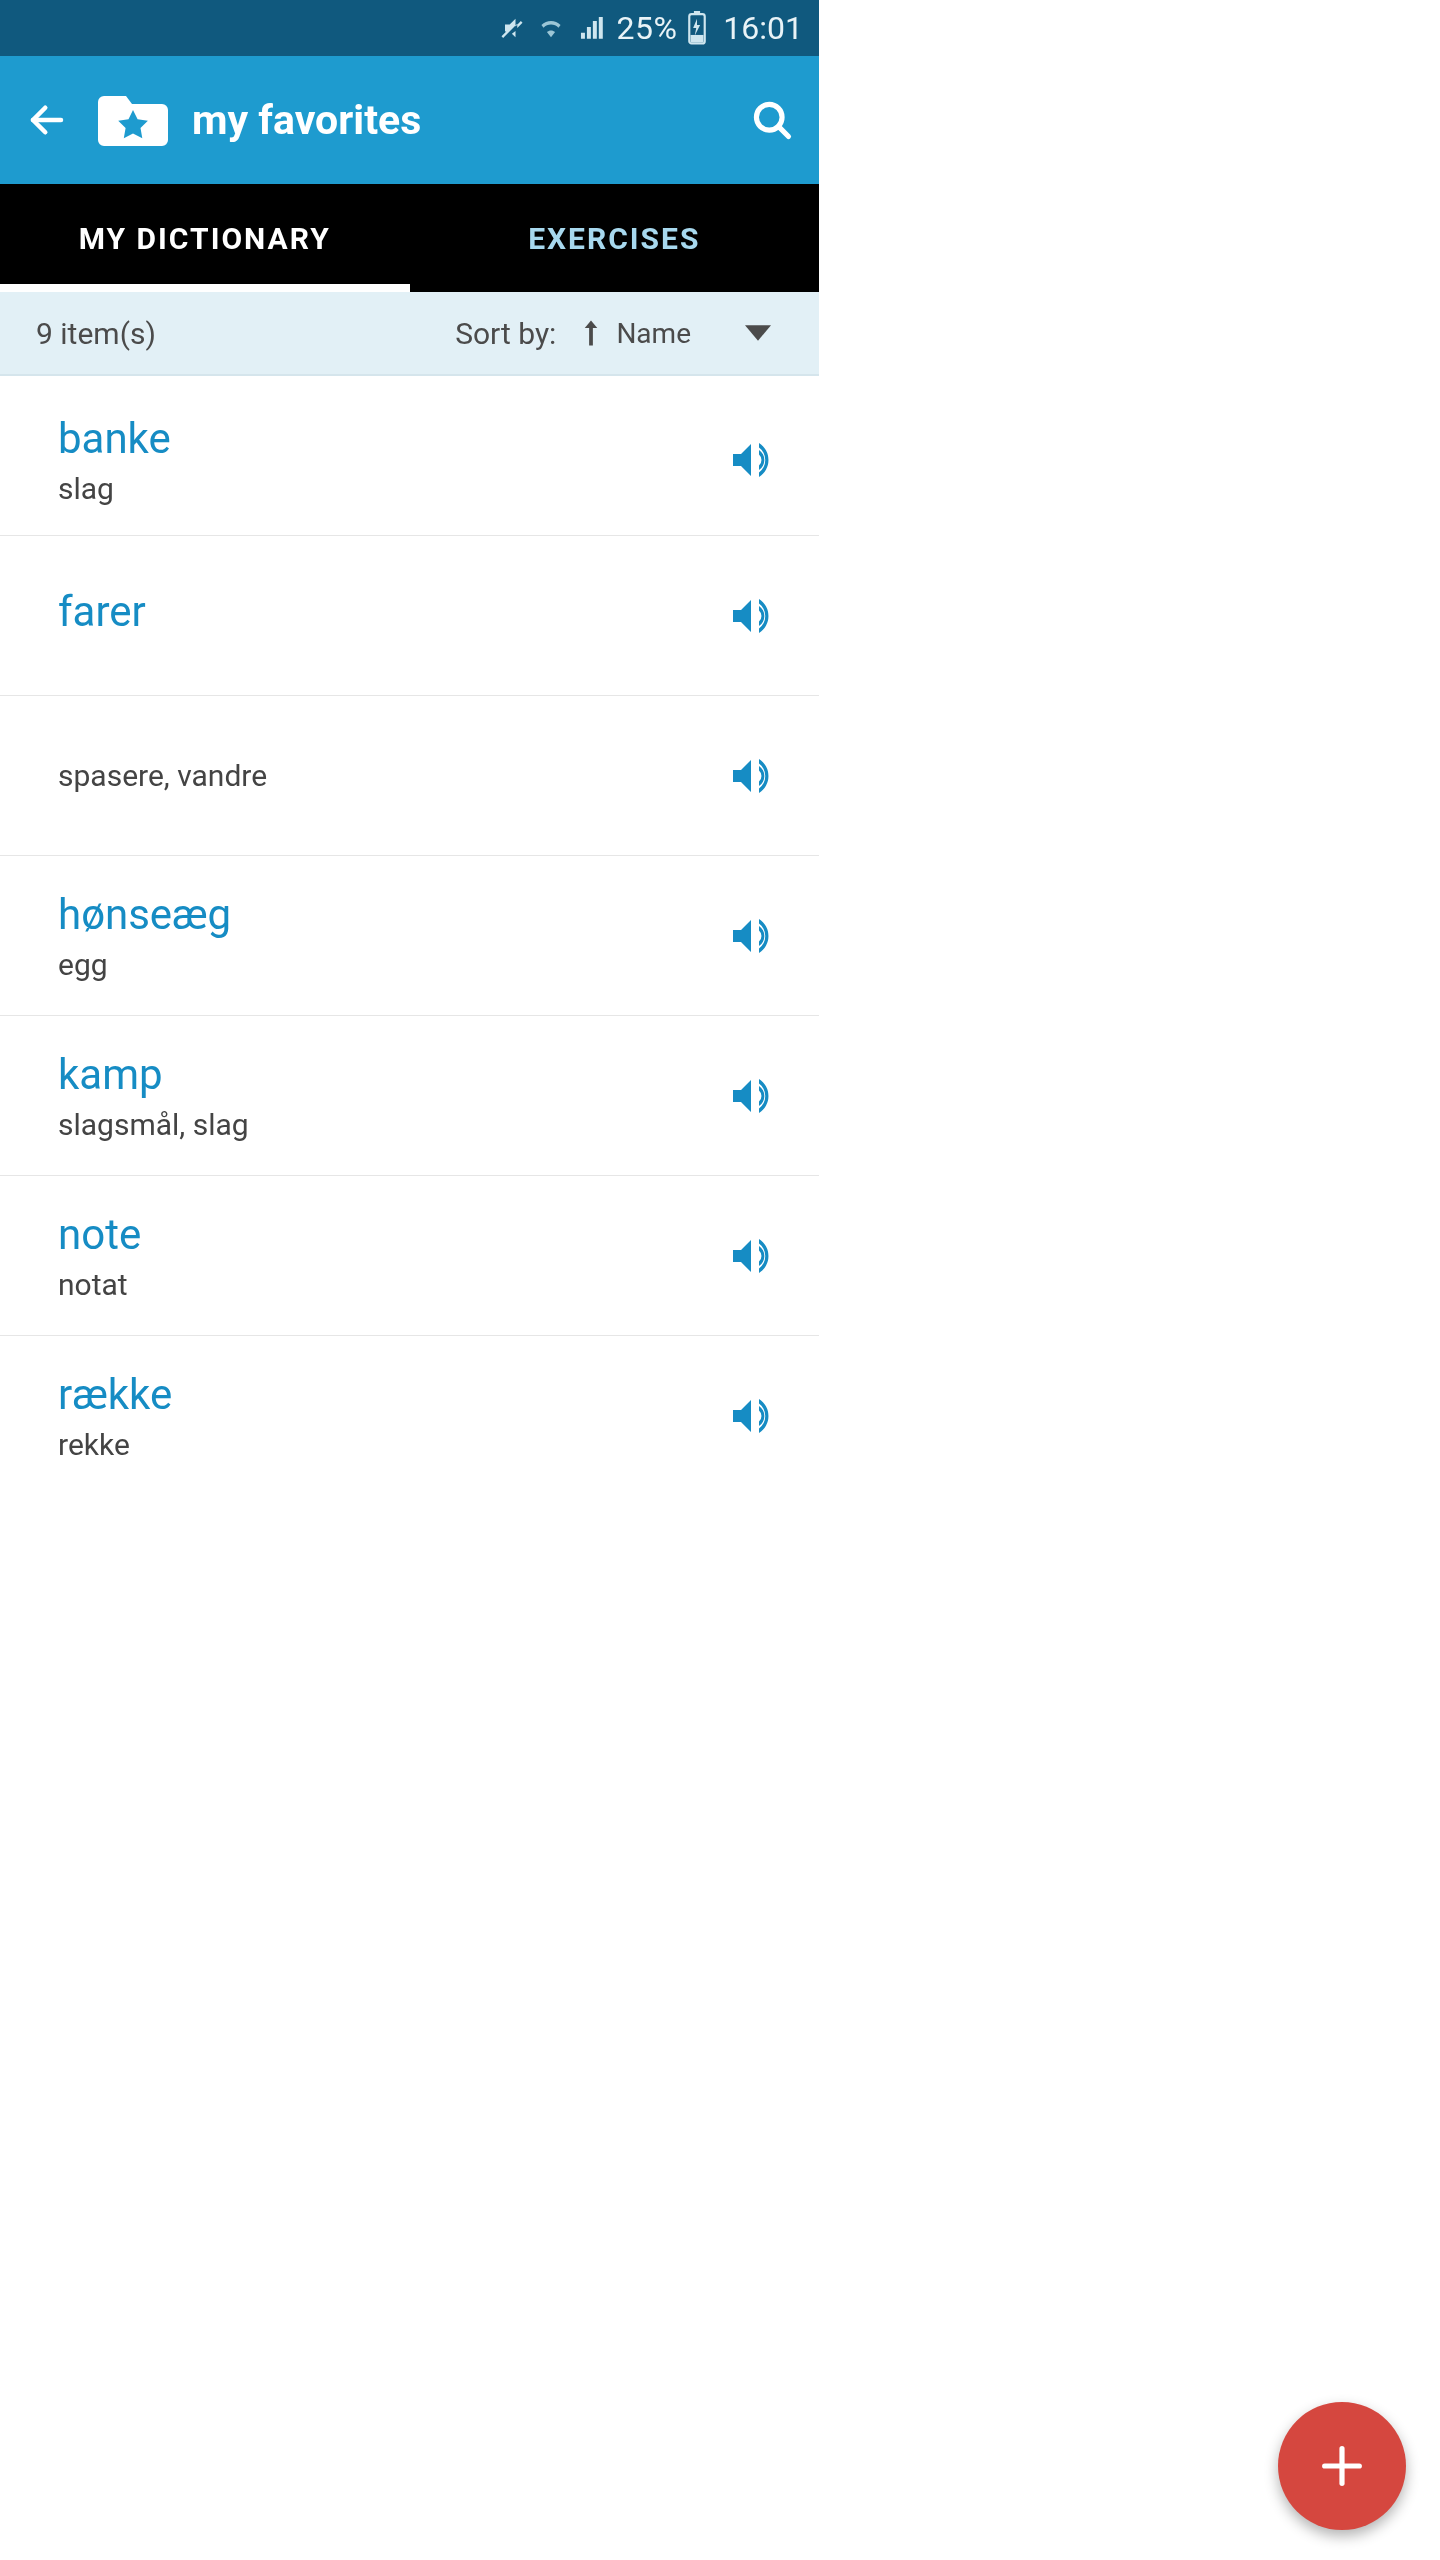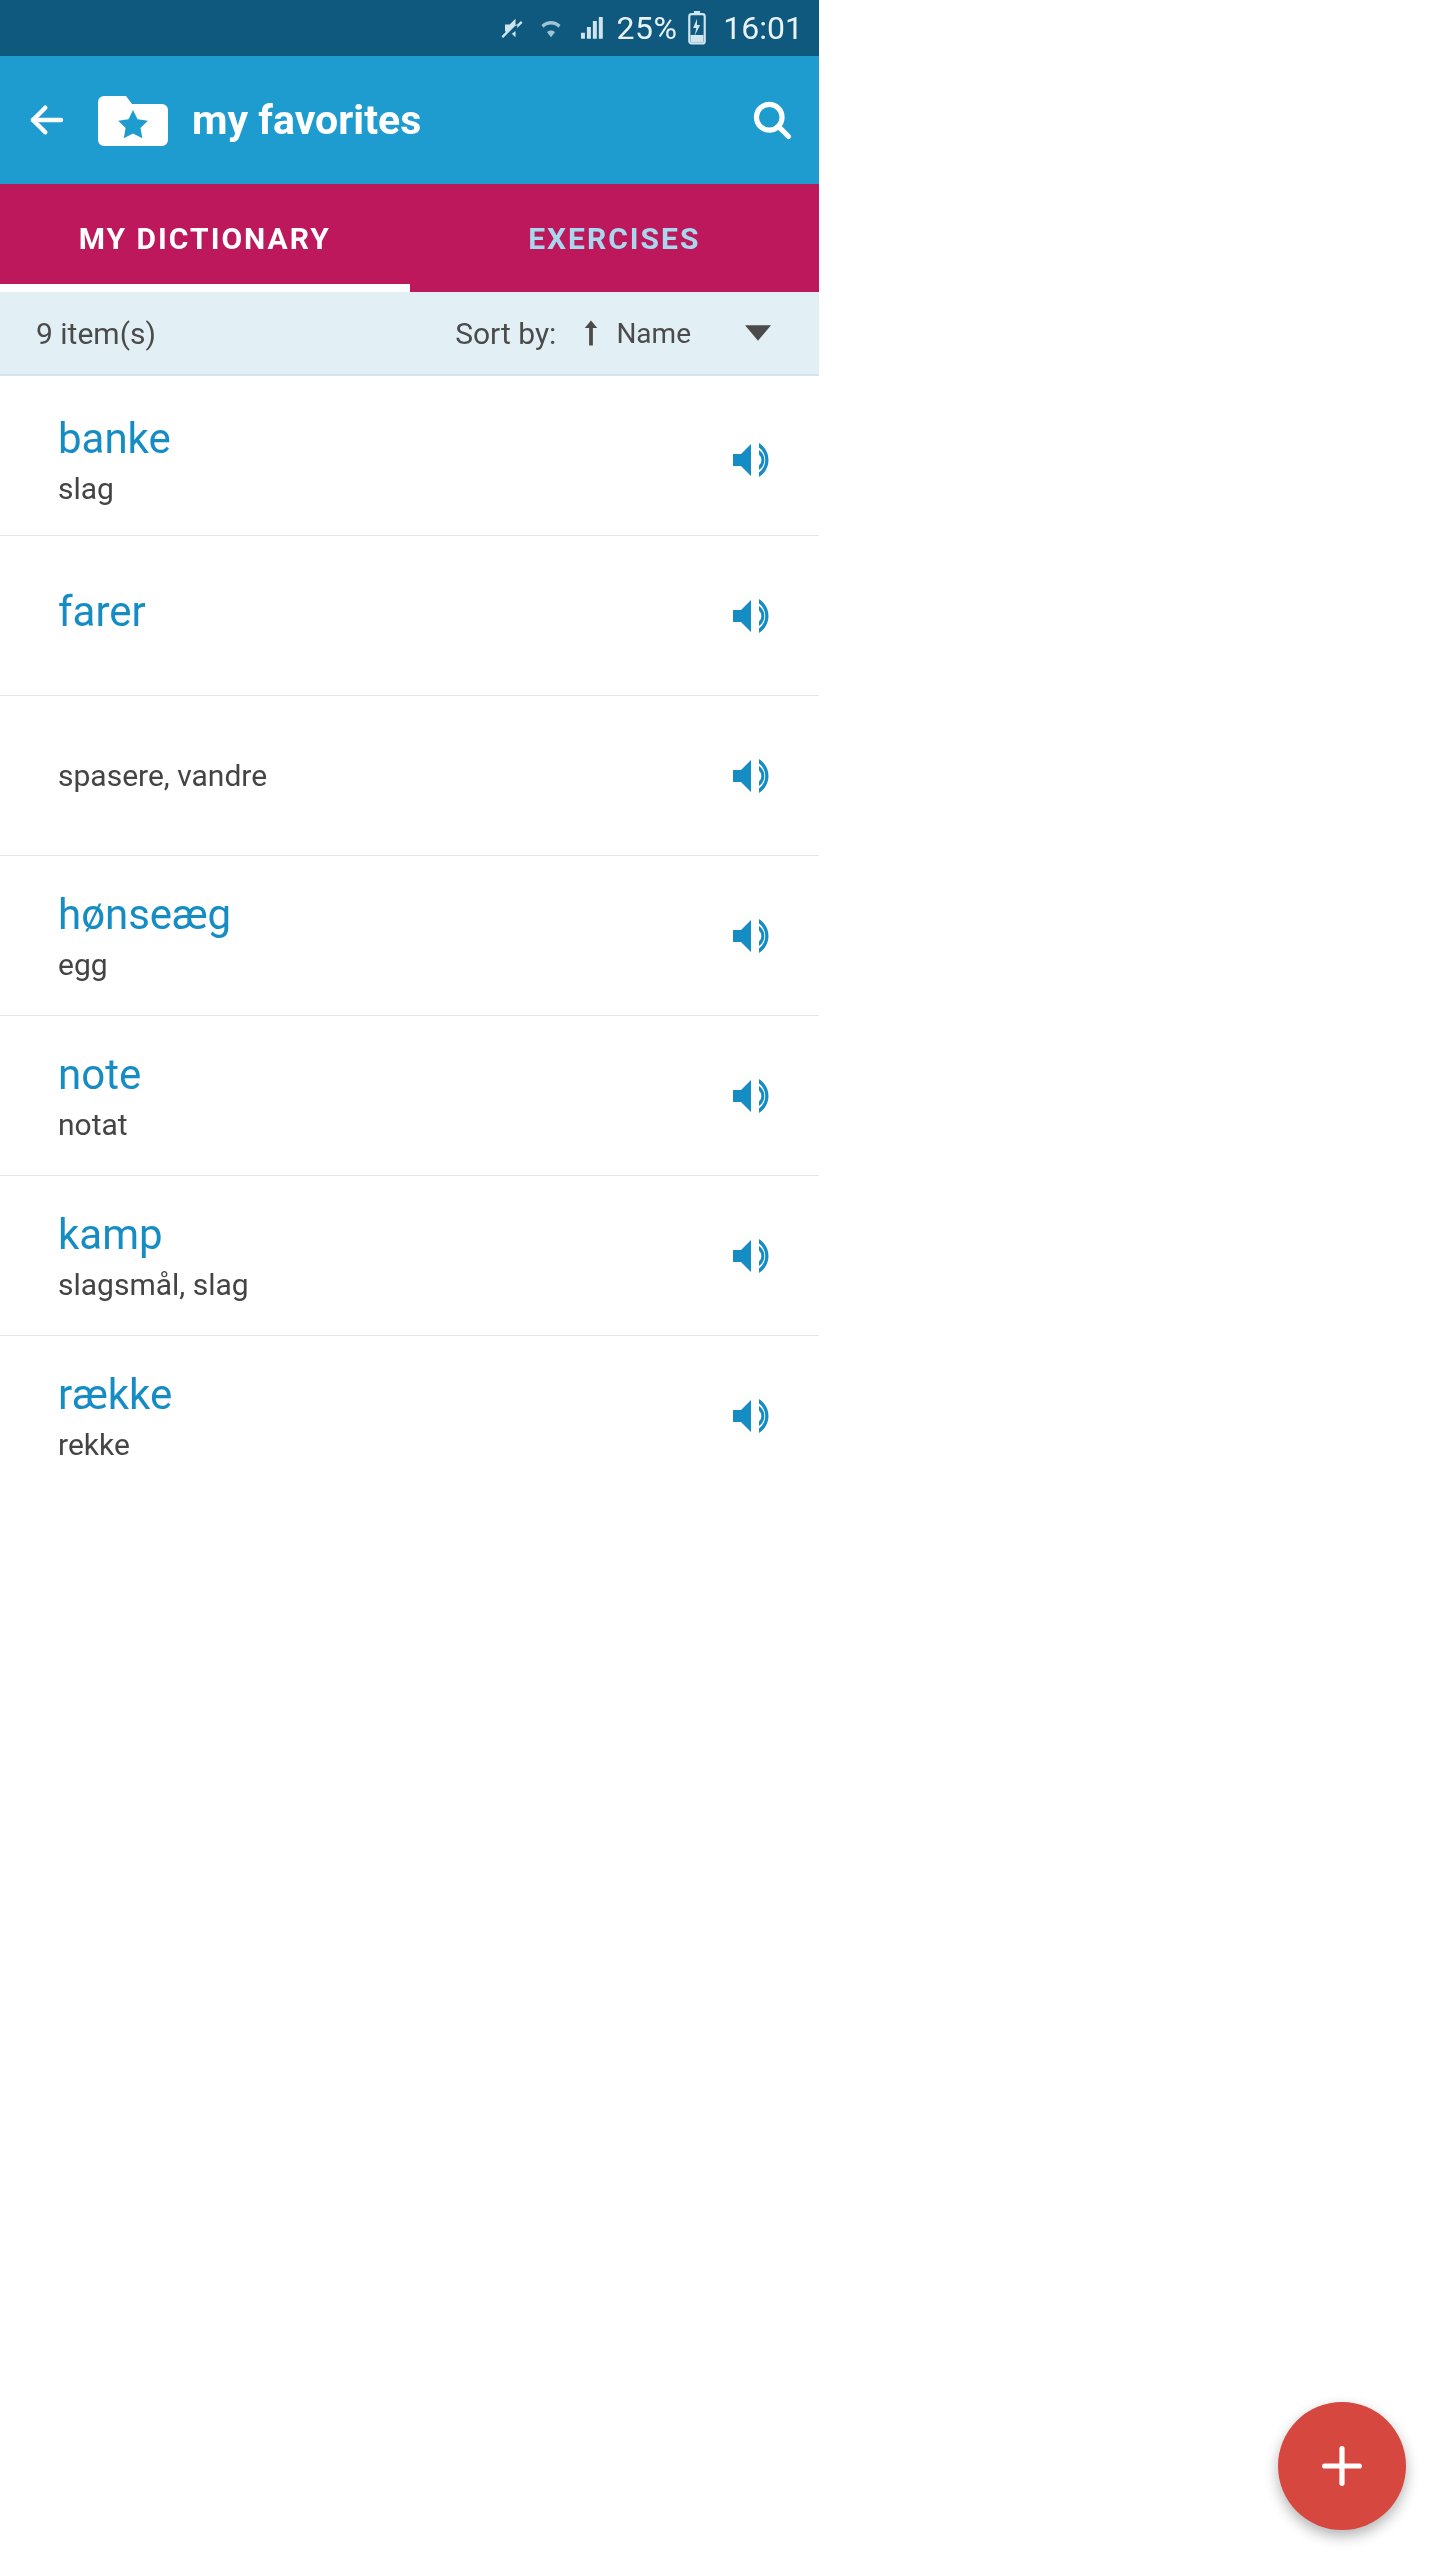--- a/index.html
+++ b/index.html
@@ -47,21 +47,21 @@
   }
   .search-btn {
     width: 58px; height: 58px;
     display:flex; align-items:center; justify-content:center;
   }
 
   
   .tabs {
     display: flex;
     height: 108px;
-    background: #be185d;
+    background: #000000;
   }
   .tab {
     flex: 1;
     display: flex;
     align-items: center;
     justify-content: center;
     font-size: 30px;
     font-weight: 700;
     letter-spacing: 2px;
     color: #a7d8ee;
@@ -274,36 +274,36 @@
       <svg width="48" height="48" viewBox="0 0 24 24" fill="#168cc4">
           <path d="M3 9v6h4l5 5V4L7 9H3z"></path>
           <path d="M16 7a6 6 0 0 1 0 10v-2.2a3.8 3.8 0 0 0 0-5.6V7z"></path>
           <path d="M16 3.5a10 10 0 0 1 0 17v-2.3a7.7 7.7 0 0 0 0-12.4V3.5z"></path>
         </svg>
     </div>
   </div>
 
   <div class="row">
     <div class="text">
+      <div class="word">kamp</div>
+      <div class="translation">slagsmål, slag</div>
+    </div>
+    <div class="speak">
+      <svg width="48" height="48" viewBox="0 0 24 24" fill="#168cc4">
+          <path d="M3 9v6h4l5 5V4L7 9H3z"></path>
+          <path d="M16 7a6 6 0 0 1 0 10v-2.2a3.8 3.8 0 0 0 0-5.6V7z"></path>
+          <path d="M16 3.5a10 10 0 0 1 0 17v-2.3a7.7 7.7 0 0 0 0-12.4V3.5z"></path>
+        </svg>
+    </div>
+  </div>
+
+  <div class="row">
+    <div class="text">
       <div class="word">note</div>
       <div class="translation">notat</div>
-    </div>
-    <div class="speak">
-      <svg width="48" height="48" viewBox="0 0 24 24" fill="#168cc4">
-          <path d="M3 9v6h4l5 5V4L7 9H3z"></path>
-          <path d="M16 7a6 6 0 0 1 0 10v-2.2a3.8 3.8 0 0 0 0-5.6V7z"></path>
-          <path d="M16 3.5a10 10 0 0 1 0 17v-2.3a7.7 7.7 0 0 0 0-12.4V3.5z"></path>
-        </svg>
-    </div>
-  </div>
-
-  <div class="row">
-    <div class="text">
-      <div class="word">kamp</div>
-      <div class="translation">slagsmål, slag</div>
     </div>
     <div class="speak">
       <svg width="48" height="48" viewBox="0 0 24 24" fill="#168cc4">
           <path d="M3 9v6h4l5 5V4L7 9H3z"></path>
           <path d="M16 7a6 6 0 0 1 0 10v-2.2a3.8 3.8 0 0 0 0-5.6V7z"></path>
           <path d="M16 3.5a10 10 0 0 1 0 17v-2.3a7.7 7.7 0 0 0 0-12.4V3.5z"></path>
         </svg>
     </div>
   </div>
 

